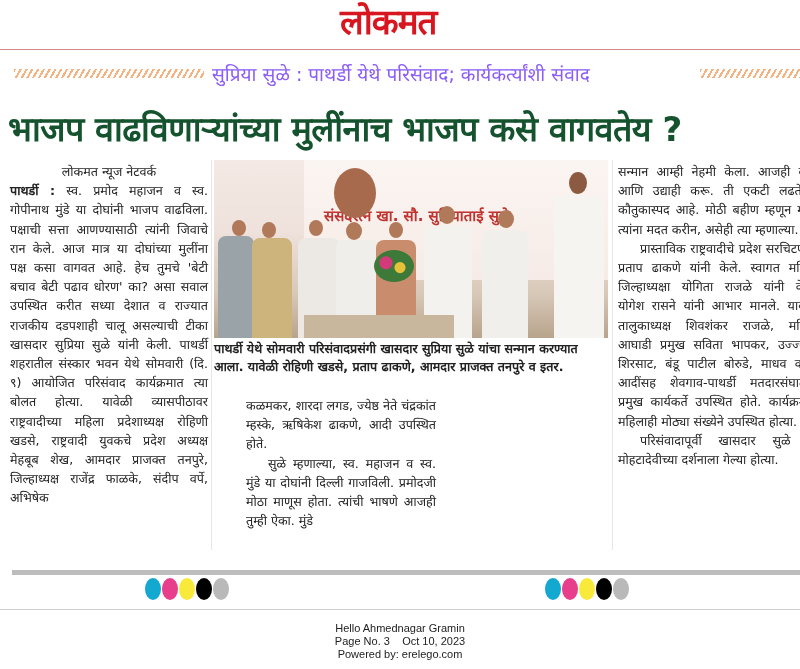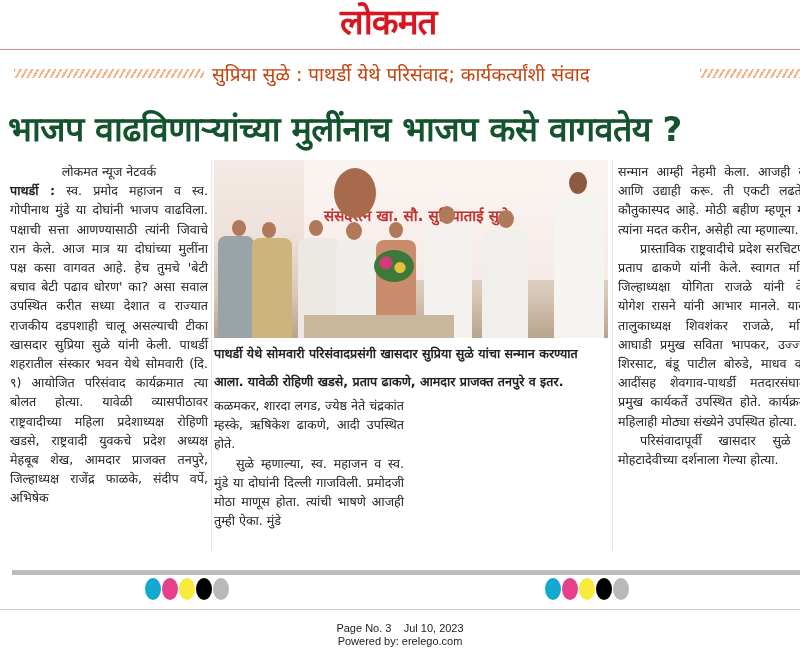--- a/index.html
+++ b/index.html
@@ -8,46 +8,46 @@
 
   .masthead { position: absolute; left: 0; top: 0; width: 800px; height: 50px; }
   .logo { position: absolute; left: 340px; top: 6px; font-family: "DejaVu Sans", sans-serif; font-weight: bold; font-size: 35px; color: #d8161f; letter-spacing: -1px; line-height: 32px; }
   .top-rule { position: absolute; left: 0; top: 49px; width: 800px; height: 1px; background: #d7878a; }
 
   .kicker-row { position: absolute; left: 0; top: 58px; width: 800px; height: 32px; }
   .hatch { position: absolute; top: 11px; height: 9px;
     background: repeating-linear-gradient(120deg, #f3a56a 0 2px, transparent 2px 5px); opacity: 0.85; }
   .hatch.left { left: 14px; width: 190px; }
   .hatch.right { left: 700px; width: 100px; }
-  .kicker { position: absolute; left: 212px; top: 2px; font-size: 19px; color: #c2410c; white-space: nowrap; line-height: 28px; }
+  .kicker { position: absolute; left: 212px; top: 2px; font-size: 19px; color: #8b5cf6; white-space: nowrap; line-height: 28px; }
 
   .headline { position: absolute; left: 8px; top: 106px; width: 792px; font-weight: bold; font-size: 34px; line-height: 46px; color: #14532d; white-space: nowrap; letter-spacing: -0.5px; }
 
   .col { position: absolute; font-size: 12.6px; line-height: 19.2px; text-align: justify; color: #222; }
   .col p { margin: 0; }
   .col-left { left: 10px; top: 162px; width: 198px; }
   .col-mid { left: 214px; top: 396px; width: 394px; display: flex; justify-content: space-between; }
-  .col-mid .sub { width: 190px; }
+  .col-mid .sub { width: 190px; margin-left: 32px; }
   .col-right { left: 618px; top: 162px; width: 186px; overflow: hidden; }
   .col-right .inner { width: 200px; }
   .byline { text-align: center; display: block; }
   .dateline { font-weight: bold; }
   .indent { text-indent: 22px; }
 
   .photo { position: absolute; left: 214px; top: 160px; width: 394px; height: 178px; overflow: hidden;
     background: linear-gradient(180deg, #f4e9e4 0%, #efe2dc 40%, #d8c8b8 75%, #b8a48c 100%); }
   .photo .banner { position: absolute; left: 90px; top: 0; width: 304px; height: 120px; background: linear-gradient(180deg,#fbf5f2,#f6ebe6); }
   .photo .banner-text { position: absolute; left: 110px; top: 45px; font-size: 15px; font-weight: bold; color: #c0332f; white-space: nowrap; }
   .photo .face { position: absolute; border-radius: 50%; background: #b07a5a; }
   .photo .body { position: absolute; border-radius: 8px 8px 0 0; }
   .photo .bouquet { position: absolute; left: 160px; top: 90px; width: 40px; height: 32px; border-radius: 50%;
     background: radial-gradient(circle at 30% 40%, #d23a7a 0 6px, transparent 7px), radial-gradient(circle at 65% 55%, #e6c23a 0 5px, transparent 6px), #3d7a3a; }
   .photo .table { position: absolute; left: 90px; top: 155px; width: 150px; height: 23px; background: #c9b79d; }
 
-  .caption { position: absolute; left: 214px; top: 340px; width: 394px; font-size: 12.6px; line-height: 28px; font-weight: bold; color: #222; }
+  .caption { position: absolute; left: 214px; top: 340px; width: 394px; font-size: 12.6px; line-height: 18px; font-weight: bold; color: #222; }
 
   .sep-v { position: absolute; width: 1px; background: #e6e6e6; }
 
   .registration { position: absolute; left: 0; top: 568px; width: 800px; height: 50px; }
   .reg-bar { position: absolute; left: 12px; top: 2px; width: 788px; height: 5px; background: #bdbdbd; }
   .dots { position: absolute; top: 10px; display: flex; gap: 1px; }
   .dot { width: 16px; height: 22px; border-radius: 50%; }
   .reg-line { position: absolute; left: 0; top: 41px; width: 800px; height: 1px; background: #cfcfcf; }
 
   .footer { position: absolute; left: 300px; top: 622px; width: 200px; font-family: "Liberation Sans", sans-serif; font-size: 11px; line-height: 13px; color: #222; text-align: center; }
@@ -131,15 +131,16 @@
     <div class="dot" style="background:#12a8cf;"></div>
     <div class="dot" style="background:#e83f8c;"></div>
     <div class="dot" style="background:#f7ea3a;"></div>
     <div class="dot" style="background:#000000;"></div>
     <div class="dot" style="background:#b9b9b9;"></div>
   </div>
   <div class="reg-line"></div>
 </div>
 
 <div class="footer">
-  <div><span>Page No. 3</span>&nbsp;&nbsp;&nbsp;&nbsp;<span>Jul 10, 2023</span></div>
+  <div>Hello Ahmednagar Gramin</div>
+  <div><span>Page No. 3</span>&nbsp;&nbsp;&nbsp;&nbsp;<span>Oct 10, 2023</span></div>
   <div>Powered by: erelego.com</div>
 </div>
 
 </body></html>

